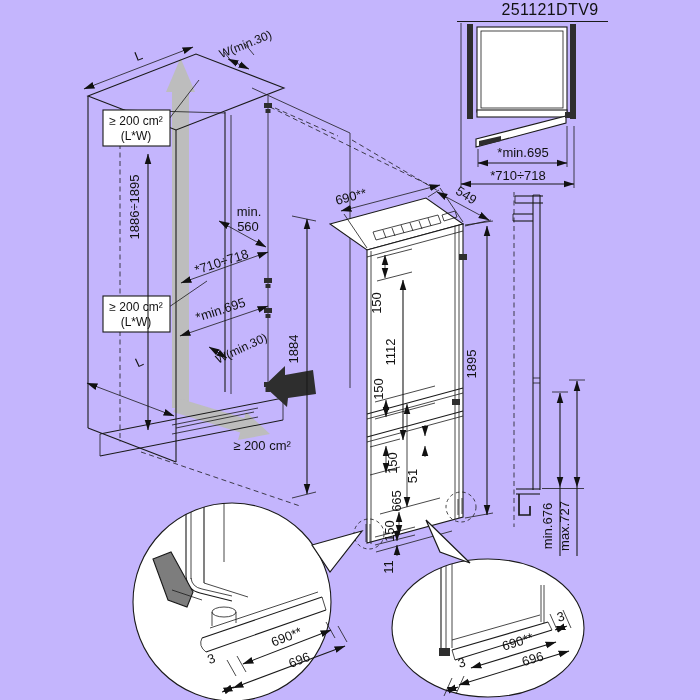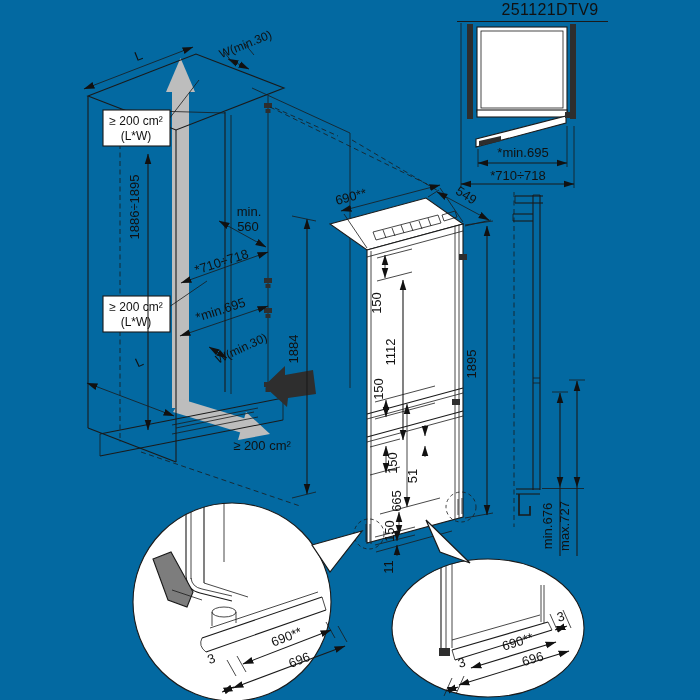--- a/index.html
+++ b/index.html
@@ -1,16 +1,16 @@
 <!DOCTYPE html>
 <html><head>
 <meta charset="utf-8">
 <style>
   html,body{margin:0;padding:0;background:#fff;}
-  .stage{position:relative;width:700px;height:700px;background:#0369a1;overflow:hidden;}
+  .stage{position:relative;width:700px;height:700px;background:#c4b5fd;overflow:hidden;}
   svg text{font-family:"Liberation Sans","DejaVu Sans",sans-serif;fill:#111;}
   .title{font-size:16px;letter-spacing:.4px;text-anchor:middle;}
   .d{font-size:13px;text-anchor:middle;}
   .ds{font-size:12px;text-anchor:middle;}
   .ln{stroke:#1a1a1a;stroke-width:1.1;fill:none;}
   .lt{stroke-width:.8;}
   .lk{stroke-width:1.7;}
   .dsh{stroke-dasharray:5 3.5;}
   .dsh2{stroke-dasharray:3.5 3;}
   .dim{marker-start:url(#arr);marker-end:url(#arr);}

